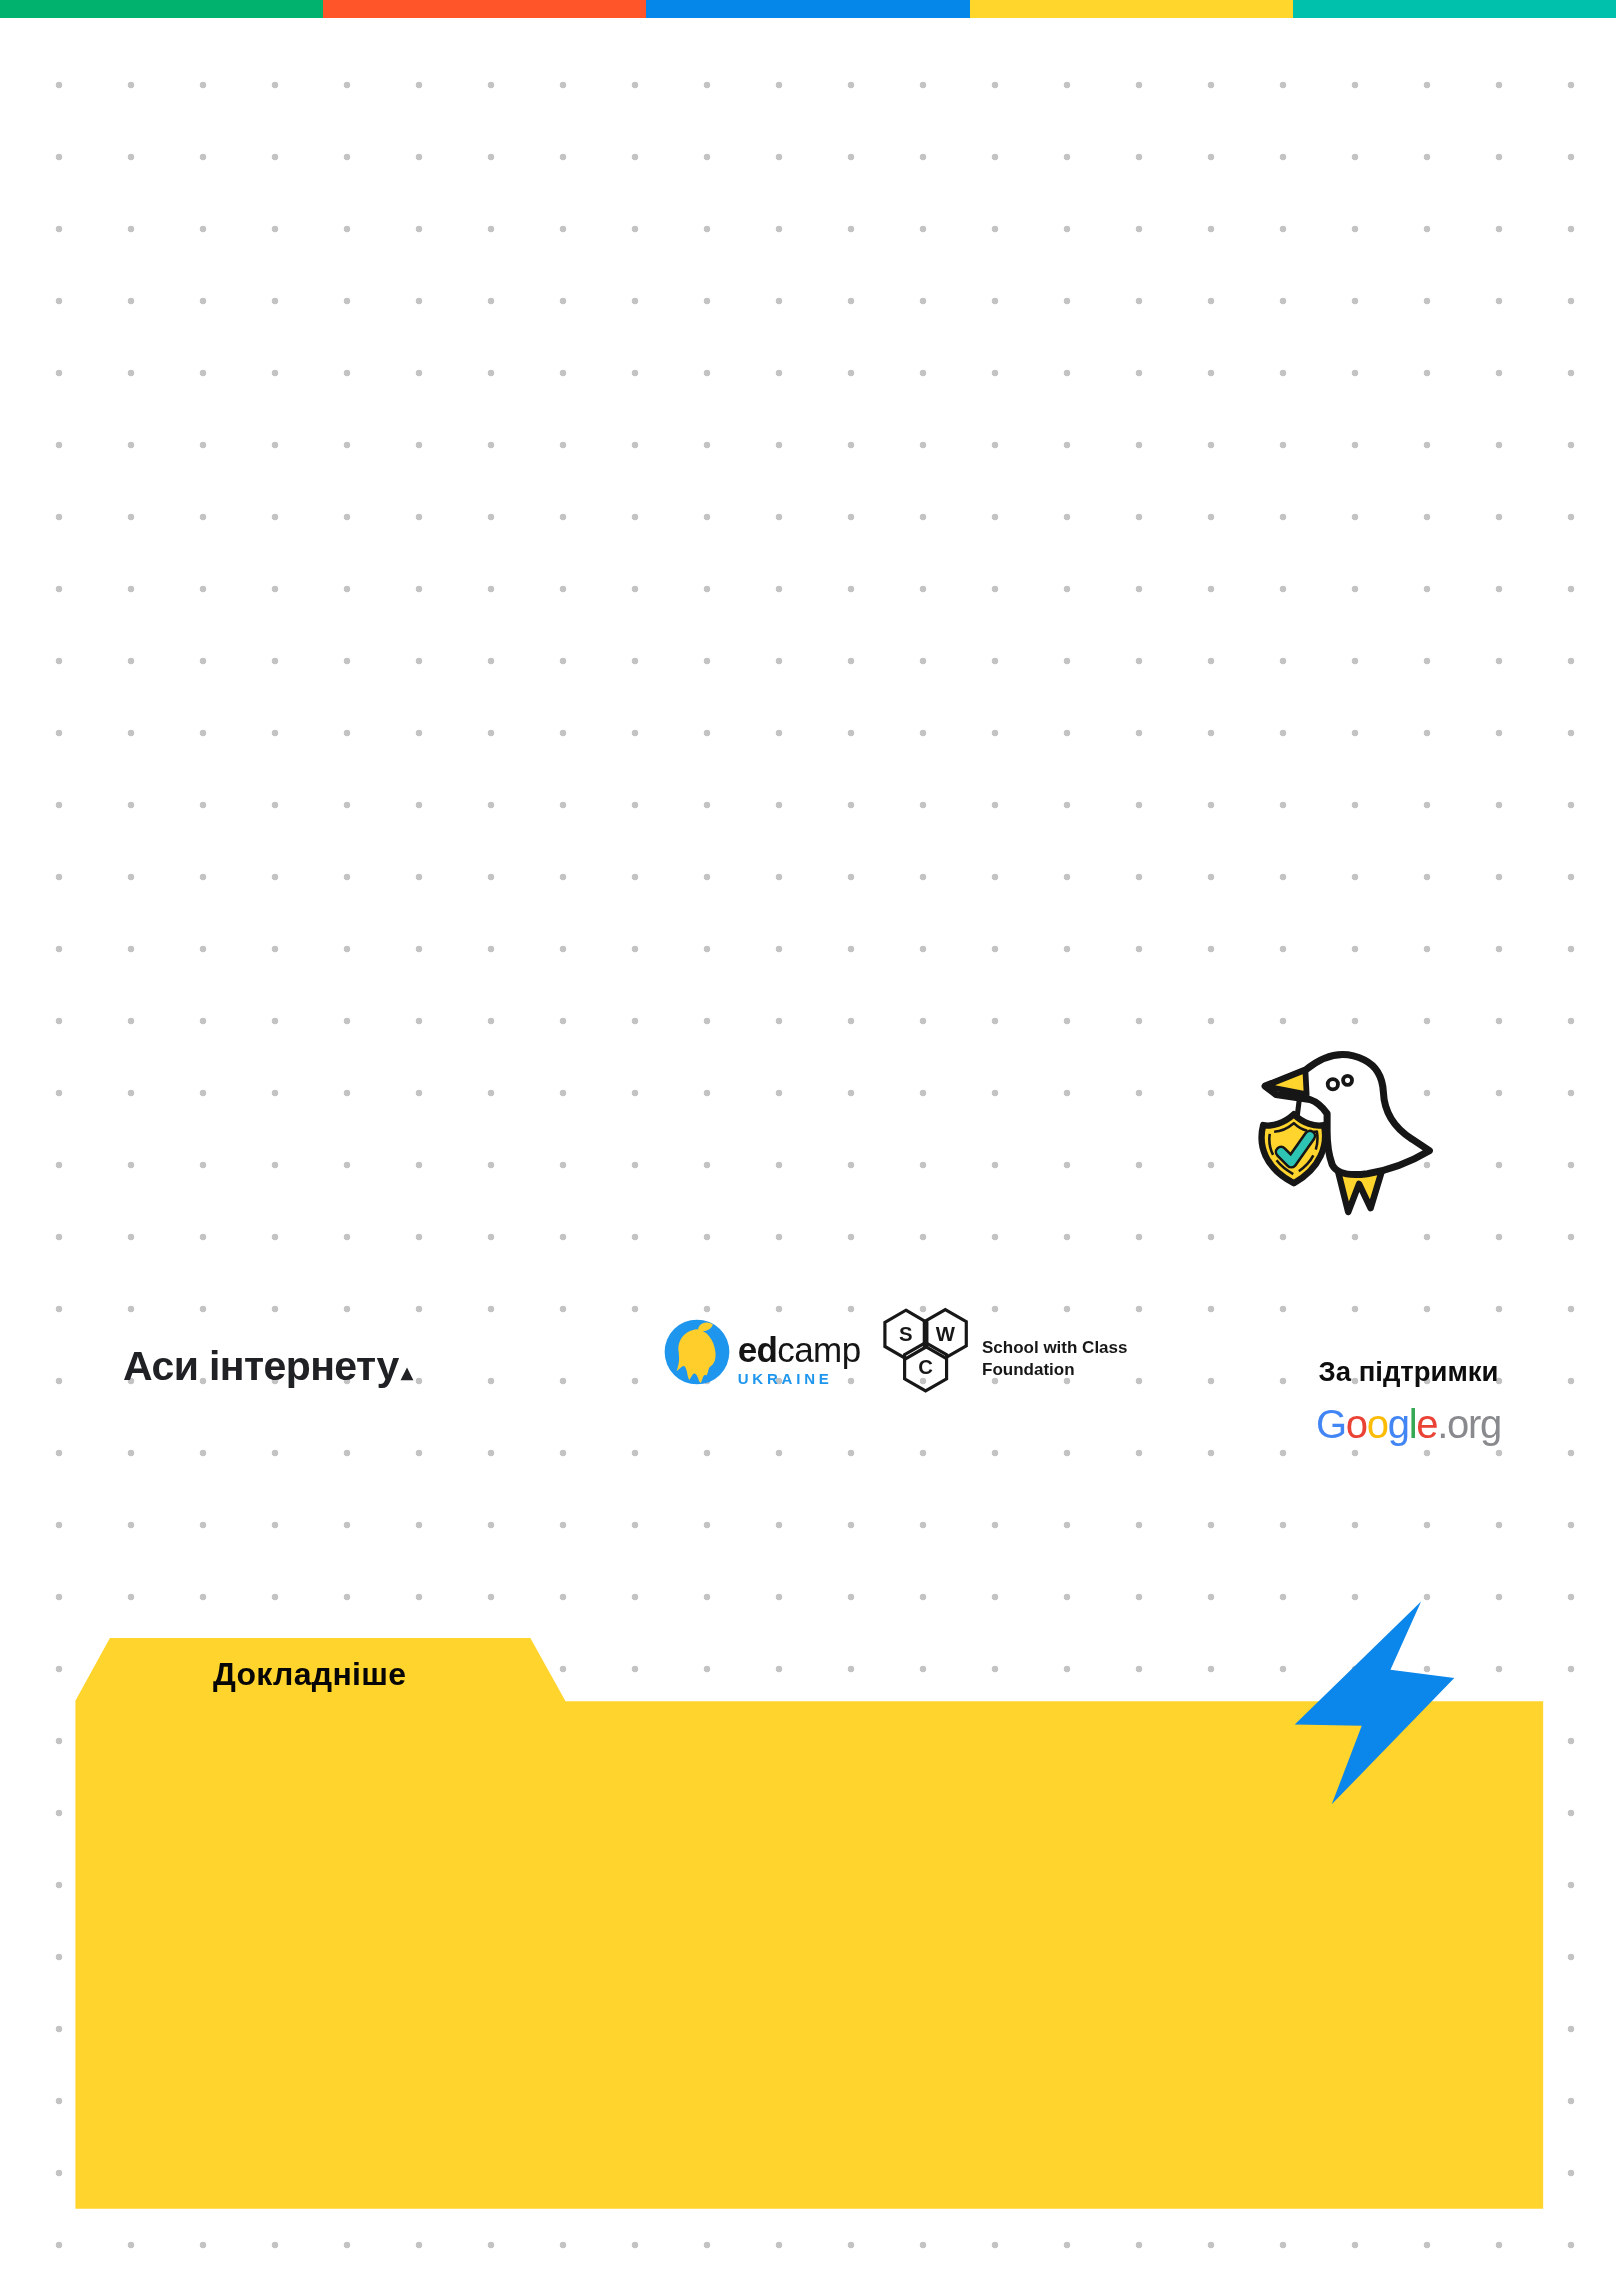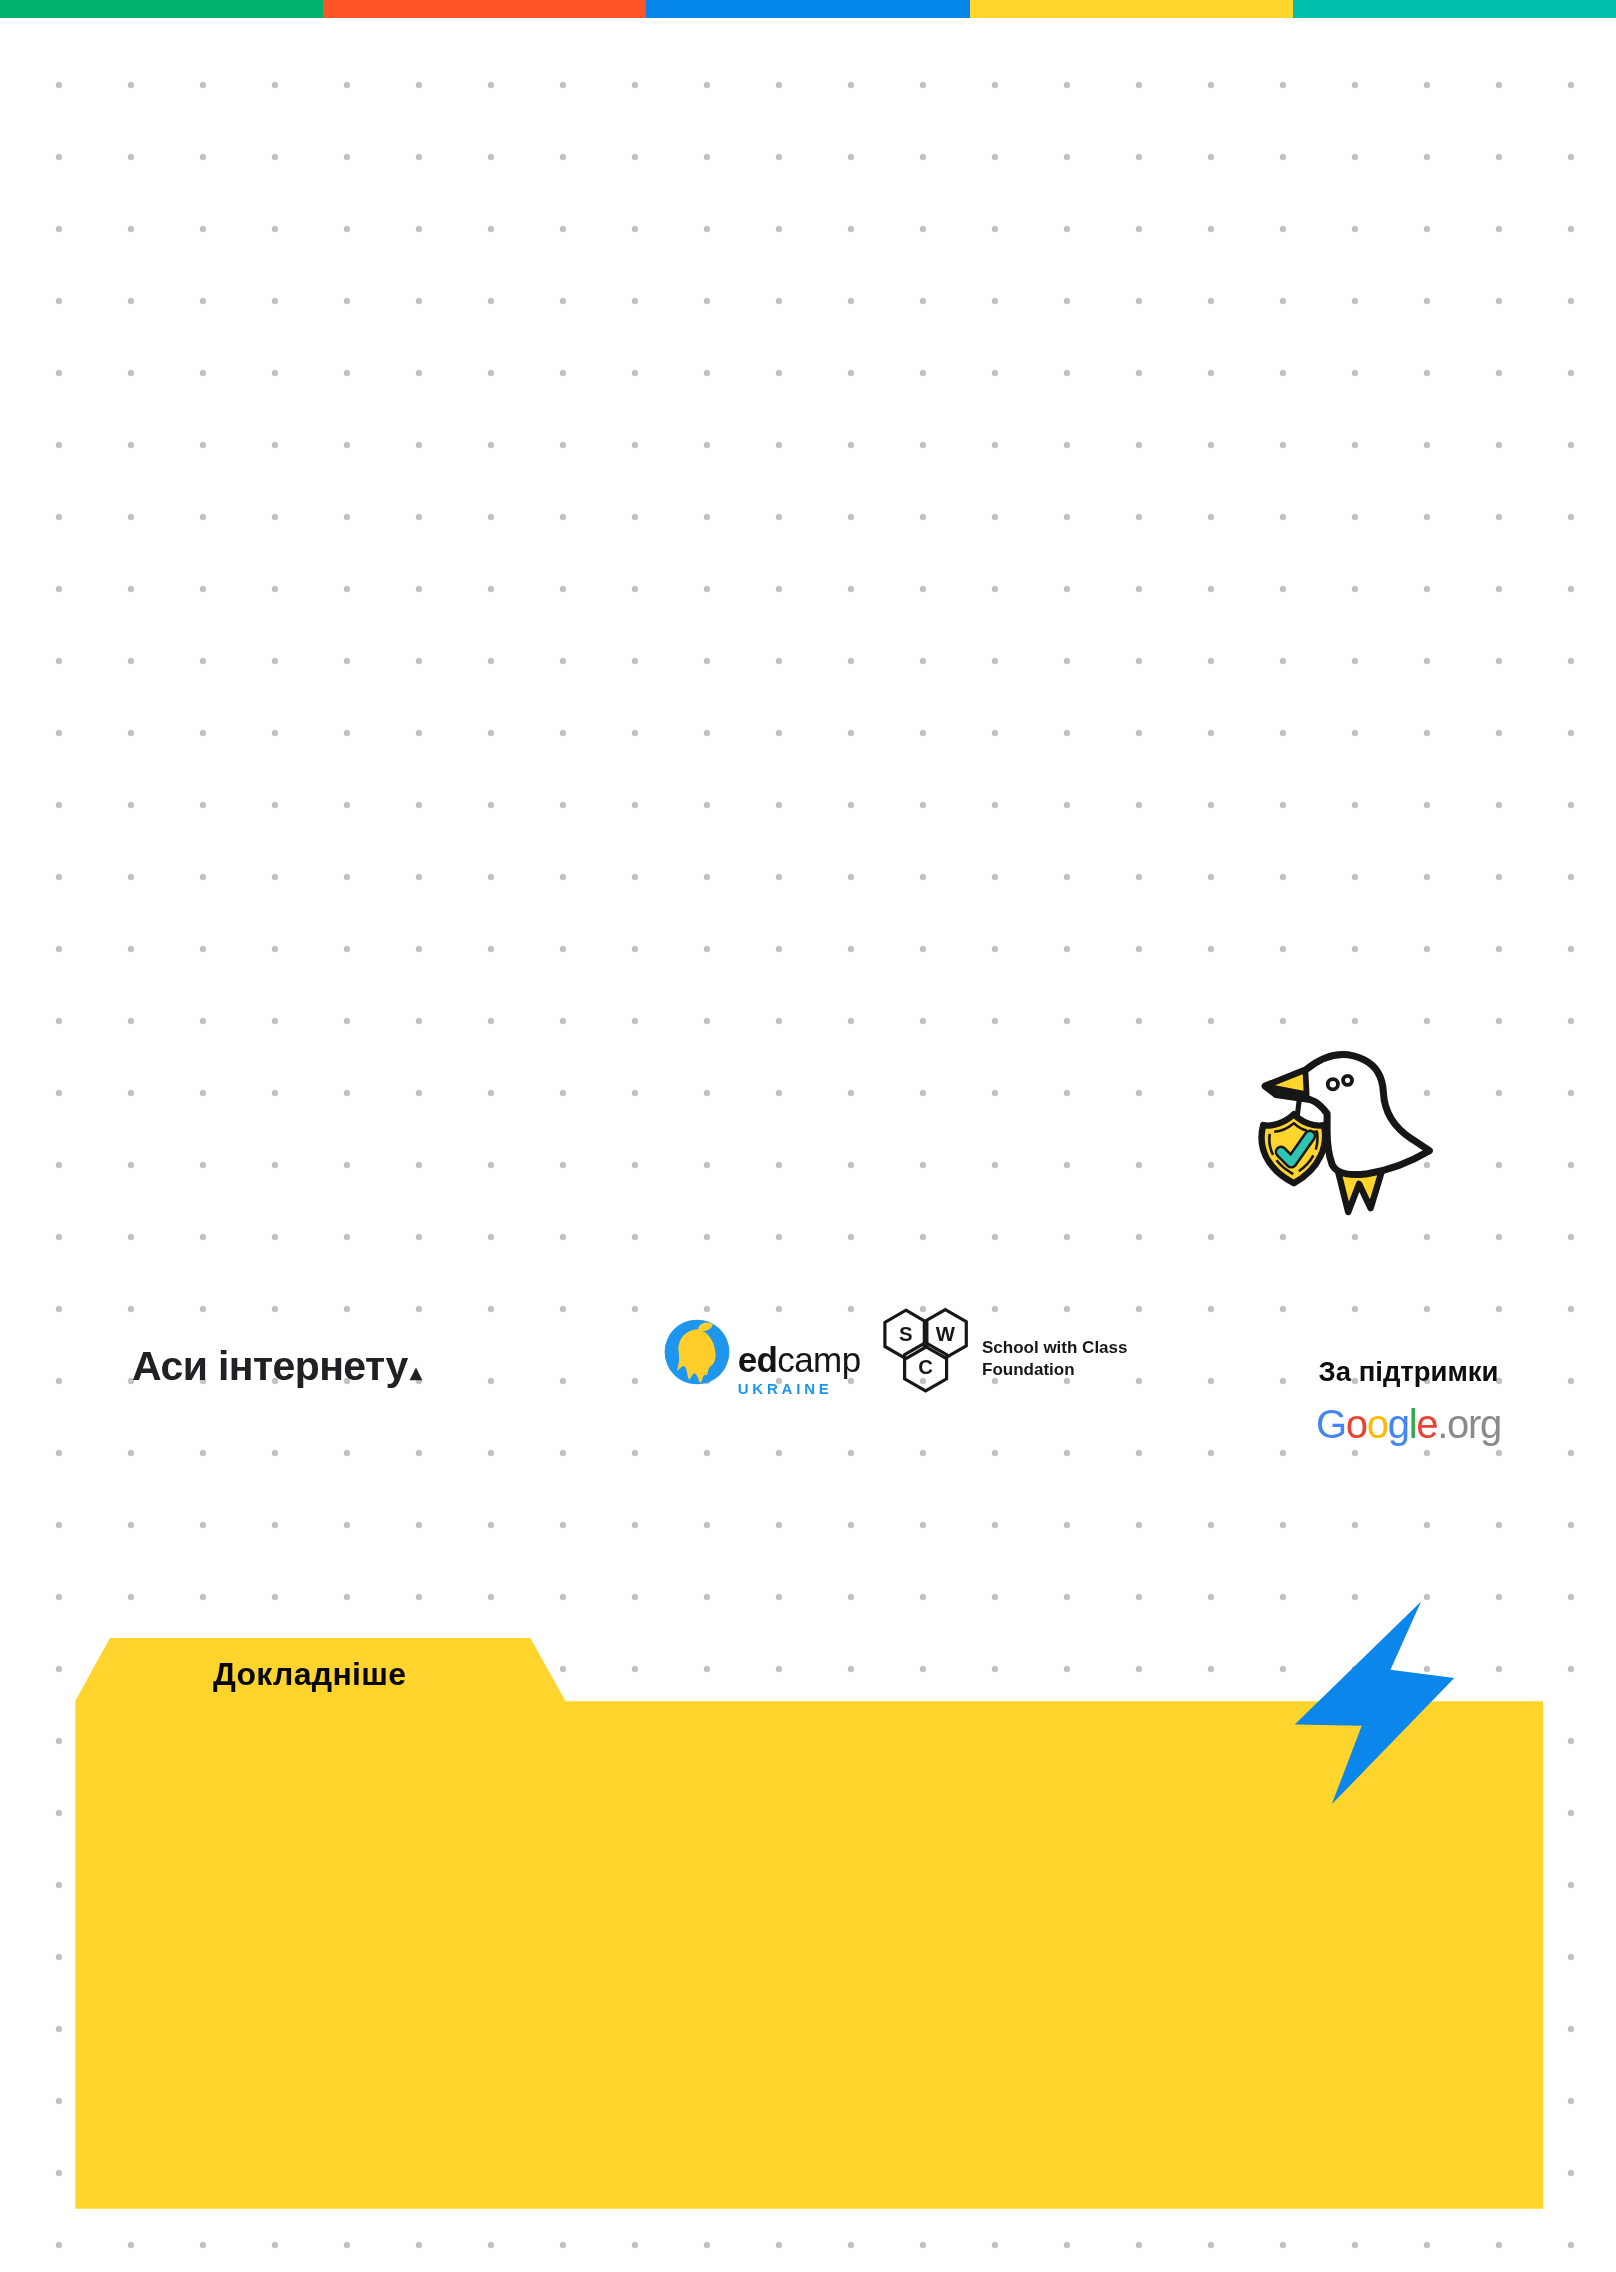--- a/index.html
+++ b/index.html
@@ -10,27 +10,27 @@
     background-size:72px 72px;background-position:23px 49px;
   }
   
   .topbar{position:absolute;left:0;top:0;width:1616px;height:18px;display:flex;}
   .topbar .seg{flex:1 1 20%;height:18px;}
   .seg-0{background:#00B26D}.seg-1{background:#FF5529}.seg-2{background:#0487E9}
   .seg-3{background:#FFD62B}.seg-4{background:#00C2AC}
 
   
   .brand{position:absolute;left:123px;top:1343px;font-size:41px;font-weight:700;
-    color:#202124;letter-spacing:-0.6px;white-space:nowrap;margin-left:9px;}
+    color:#202124;letter-spacing:-0.6px;white-space:nowrap;}
   .brand .mark{font-size:0.56em;margin-left:2.6px;}
 
   
   .edcamp{position:absolute;left:664px;top:1319px;display:flex;align-items:flex-start;}
   .edcamp svg{display:block;}
-  .edcamp .txt{margin-left:7.7px;margin-top:23px;}
+  .edcamp .txt{margin-left:7.7px;margin-top:13px;}
   .edcamp .word{font-size:35px;color:#151515;letter-spacing:-0.6px;line-height:1;}
   .edcamp .word .bold{font-weight:700;}
   .edcamp .word .light{font-weight:300;}
   .edcamp .sub{font-size:15px;font-weight:700;color:#1F96EE;letter-spacing:3.8px;margin-top:2.6px;}
 
   
   .swc{position:absolute;left:883px;top:1305px;display:flex;align-items:flex-start;}
   .swc .txt{margin-left:10px;margin-top:32px;font-size:17px;font-weight:700;color:#171717;line-height:22px;}
 
   

